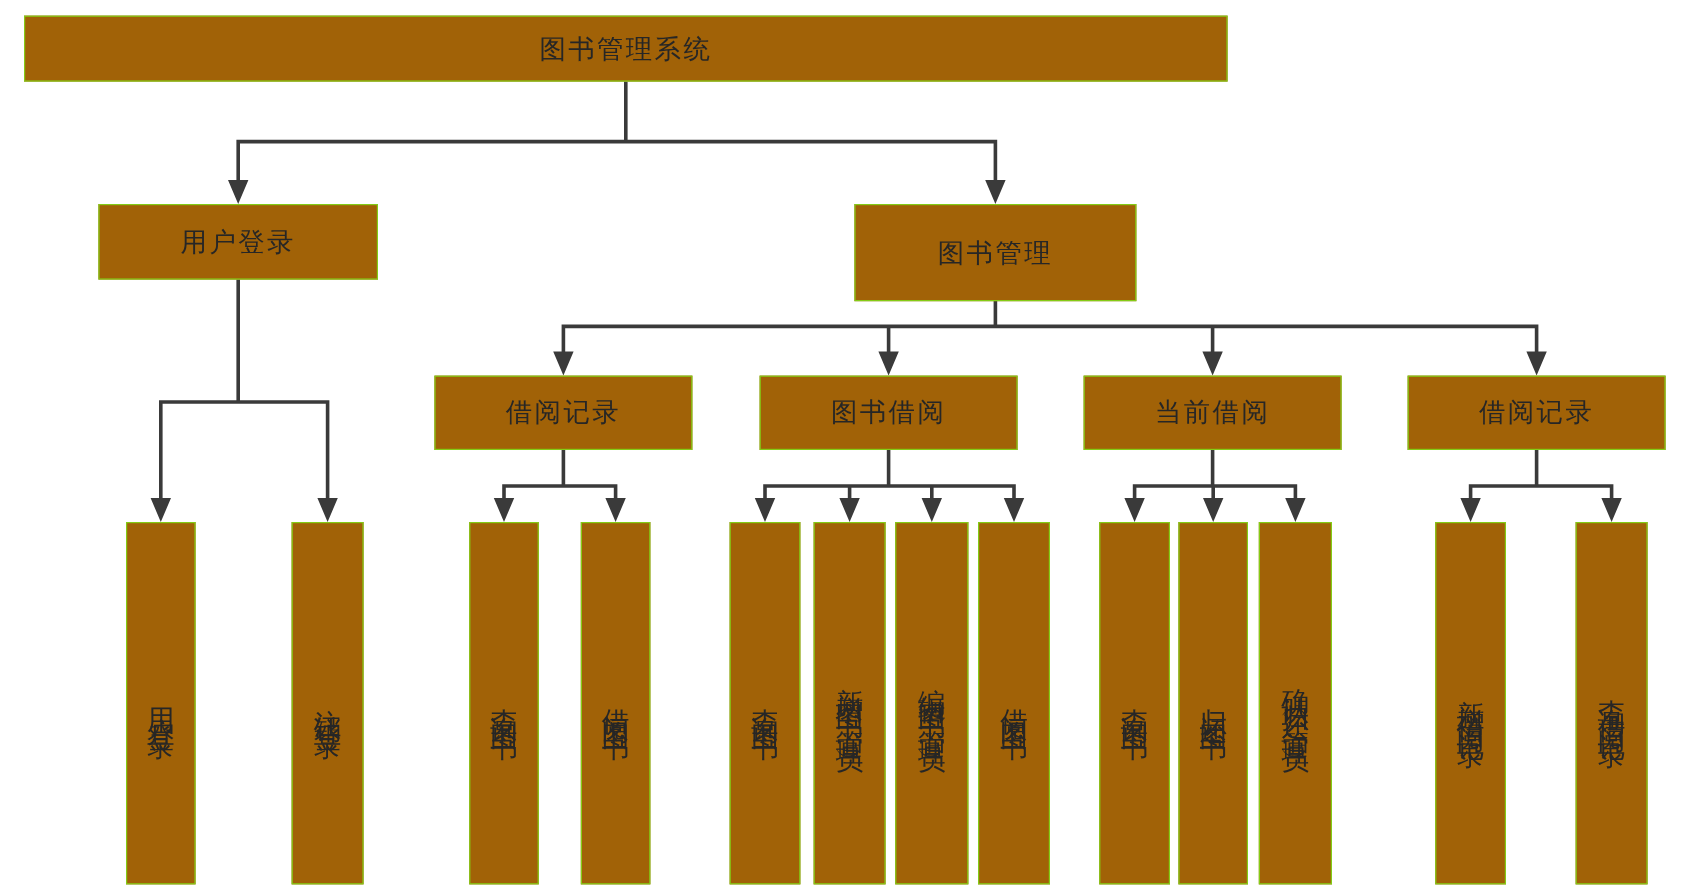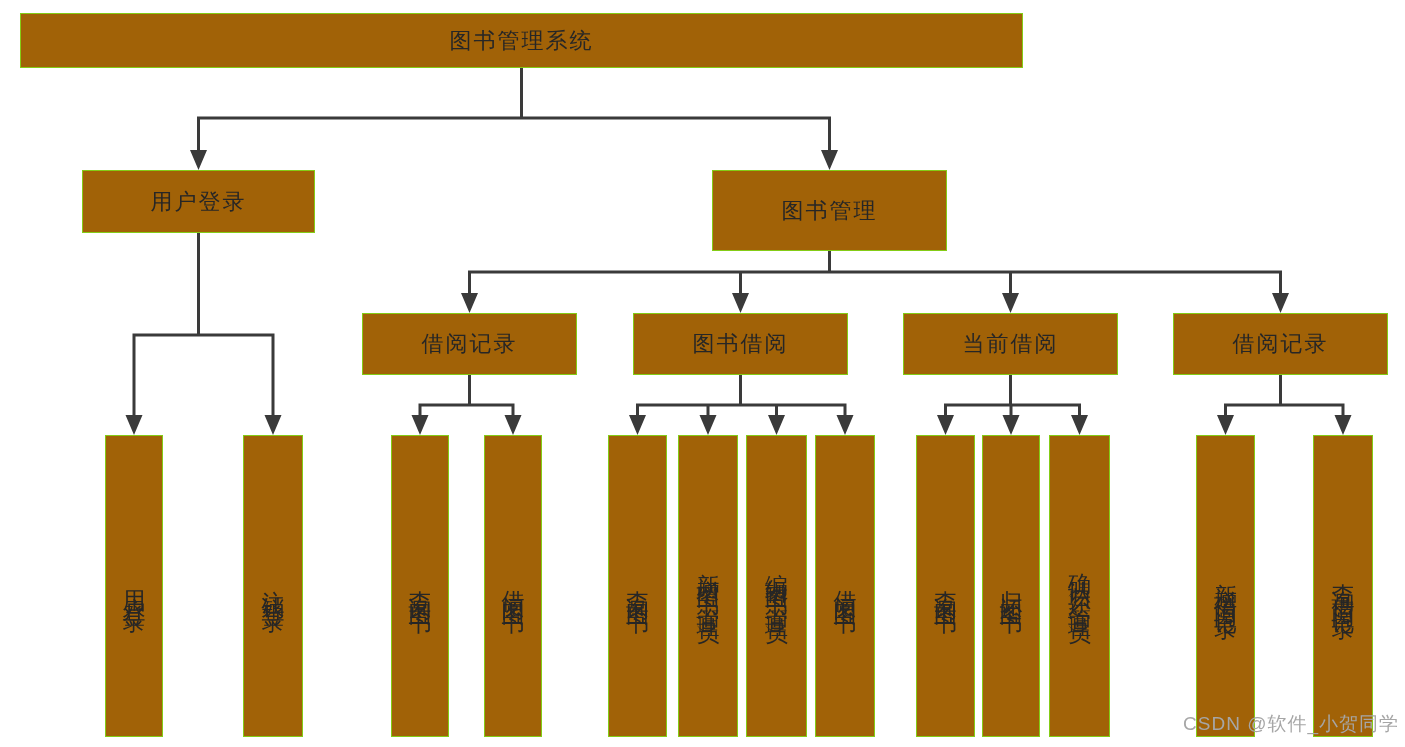--- a/index.html
+++ b/index.html
@@ -88,15 +88,14 @@
   <div class="box vbox" style="left:746px;top:435px;width:61px;height:302px;">编辑图书（管理员）</div>
   <div class="box vbox" style="left:815px;top:435px;width:60px;height:302px;">借阅图书</div>
 
   <div class="box vbox" style="left:916px;top:435px;width:59px;height:302px;">查询图书</div>
   <div class="box vbox" style="left:982px;top:435px;width:58px;height:302px;">归还图书</div>
   <div class="box vbox" style="left:1049px;top:435px;width:61px;height:302px;">确认归还（管理员）</div>
 
   <div class="box vbox" style="left:1196px;top:435px;width:59px;height:302px;">新增借阅记录</div>
   <div class="box vbox" style="left:1313px;top:435px;width:60px;height:302px;">查询借阅记录</div>
 
-  <div class="watermark">CSDN @软件_小贺同学</div>
 
 </div>
 
 </body></html>

